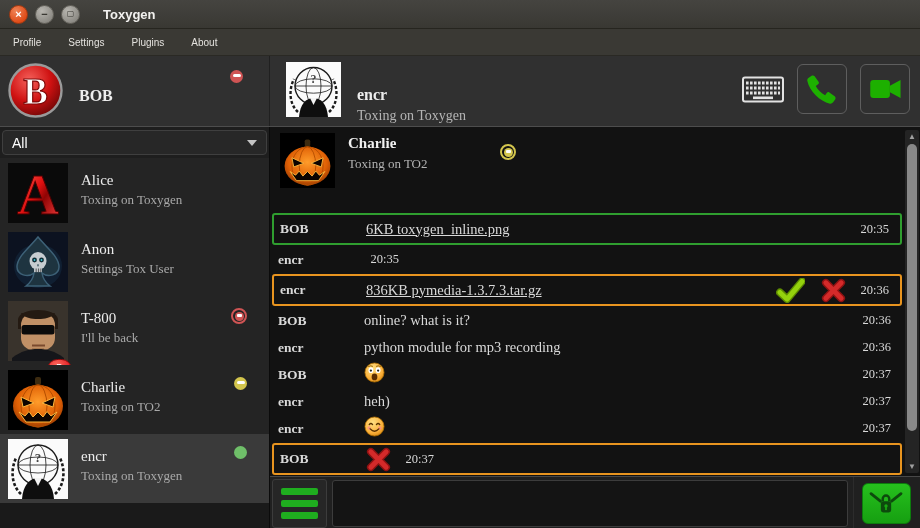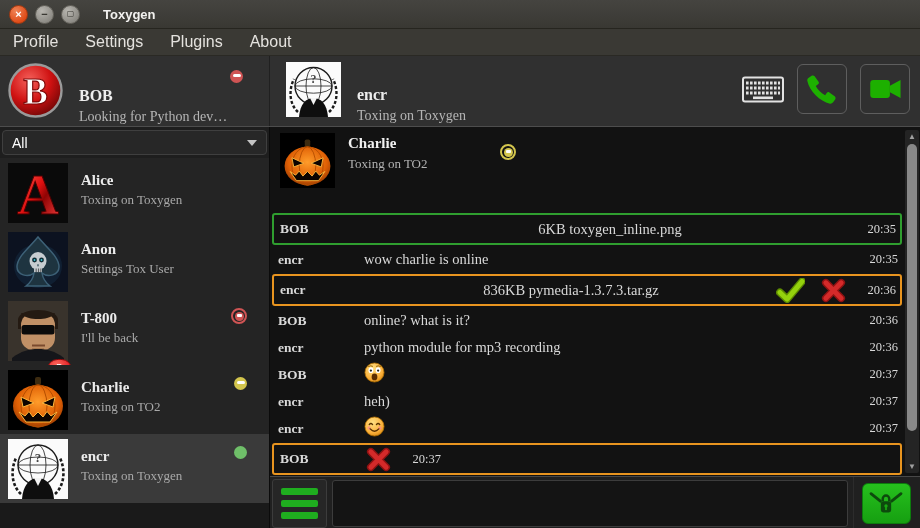--- a/index.html
+++ b/index.html
@@ -10,21 +10,21 @@
   
   .titlebar{height:28px;background:linear-gradient(#454440,#393833);display:flex;align-items:center;border-bottom:1px solid #26251f;}
   .winbtn{width:17px;height:17px;border-radius:50%;display:flex;align-items:center;justify-content:center;
           font-size:11px;font-weight:bold;line-height:1;}
   .winbtn.close{margin-left:9px;background:radial-gradient(circle at 35% 30%,#fascii 0,#e0552a 0,#f08457 0%,#dd4814 75%);background:radial-gradient(circle at 35% 30%,#f08457,#dd4814 75%);border:1px solid #a33a12;color:#fff;}
   .winbtn.gray{margin-left:7px;background:radial-gradient(circle at 35% 30%,#b8b6b0,#8b8983 75%);border:1px solid #68665f;color:#35342f;}
   .win-title{color:#f2f1ef;font-weight:bold;font-size:13px;margin-left:23px;}
 
   
   .menubar{height:26px;background:#3a3934;display:flex;align-items:center;gap:27px;padding-left:13px;border-bottom:1px solid #2a2924;}
-  .menu-item{color:#e4e2de;font-size:16px;cursor:default;}
+  .menu-item{color:#e4e2de;font-size:10px;cursor:default;}
 
   
   .header{height:70px;background:#303030;display:flex;border-bottom:1px solid #4d4d4d;position:relative;}
   .self-box{width:270px;display:flex;padding:7px 0 0 8px;border-right:1px solid #202020;position:relative;box-sizing:border-box;}
   .peer-box{display:flex;padding:6px 0 0 16px;}
   .hdr-info{margin-left:16px;padding-top:4px;}
   .hdr-name{font-weight:bold;font-size:16px;color:#ededed;}
   .hdr-status{font-size:14px;color:#b5b5b5;margin-top:4px;}
   .avatar55{width:55px;height:55px;flex:0 0 55px;}
   .header-actions{position:absolute;right:10px;top:8px;display:flex;align-items:center;gap:13px;}
@@ -53,44 +53,44 @@
   .search-box{width:148px;height:25px;box-sizing:border-box;background:#141414;border:1px solid #3f3f3f;border-radius:4px;display:flex;align-items:center;padding-left:4px;gap:5px;}
   .search-box input{flex:1;background:transparent;border:none;outline:none;color:#cfcfcf;font-size:13px;width:100px;font-family:"Liberation Sans","DejaVu Sans",sans-serif;}
   .search-box input::placeholder{color:#969696;}
   .filter{flex:1;height:25px;box-sizing:border-box;background:#272727;border:1px solid #3f3f3f;border-radius:4px;display:flex;align-items:center;padding:0 9px;color:#fdfdfd;font-size:14px;}
   .caret{margin-left:auto;width:0;height:0;border-left:5px solid transparent;border-right:5px solid transparent;border-top:6px solid #c4c4c4;}
 
   .contact{height:69px;display:flex;align-items:center;padding-left:8px;background:#242424;position:relative;}
   .contact.selected{background:#3a3a3a;}
   .c-avatar{width:60px;height:60px;flex:0 0 60px;}
   .c-info{margin-left:13px;margin-top:-6px;}
-  .c-name{font-weight:bold;font-size:15px;color:#ebebeb;}
+  .c-name{font-weight:normal;font-size:15px;color:#ebebeb;}
   .c-sub{font-size:13px;color:#a9a9a9;margin-top:3px;}
   .c-status{position:absolute;right:22px;top:12px;}
   .badge{position:absolute;left:47px;top:43px;min-width:25px;height:21px;border-radius:12px;
          background:radial-gradient(circle at 38% 30%,#ff6a5e,#dc1820 75%);border:1px solid #990d0d;
          color:#fff;font-weight:bold;font-size:14px;display:flex;align-items:center;justify-content:center;box-sizing:border-box;}
   .side-filler{flex:1;background:#1a1a1a;}
 
   
   .chat{flex:1;display:flex;flex-direction:column;background:#121212;position:relative;}
   .chat-main{flex:1;position:relative;padding:3px 18px 0 2px;}
   .peer-header{height:60px;display:flex;padding:3px 0 0 8px;position:relative;}
   .ph-info{margin-left:13px;margin-top:2px;}
   .ph-name{font-weight:bold;font-size:15px;color:#f0f0f0;}
   .ph-sub{font-size:13px;color:#b3b3b3;margin-top:4px;}
   .ph-status{position:absolute;left:228px;top:14px;}
 
   .msg{display:flex;align-items:center;height:27px;color:#d9d9d9;}
   .msg .sender{width:92px;flex:0 0 92px;padding-left:6px;font-weight:bold;font-size:13.5px;box-sizing:border-box;}
   .msg .content{flex:1;font-size:14.5px;}
-  .msg .time{width:46px;flex:0 0 46px;text-align:right;font-size:12.5px;padding-right:4px;box-sizing:border-box;}
+  .msg .time{width:46px;flex:0 0 46px;text-align:right;font-size:12.5px;padding-right:11px;box-sizing:border-box;}
   .msg.file{border:2px solid #2f9e2f;border-radius:3px;height:28px;margin:1px 0;}
   .msg.file.orange{border-color:#e8941f;}
-  .msg.file .content{text-align:center;}
+  .msg.file .content{text-decoration:underline;}
   .actions{display:flex;gap:16px;margin-right:8px;align-items:center;}
 
   
   .vscroll{position:absolute;right:1px;top:3px;bottom:3px;width:14px;background:#242424;border-radius:2px;display:flex;flex-direction:column;align-items:center;}
   .sb-arrow{color:#a0a0a0;font-size:8px;height:13px;line-height:13px;flex:0 0 13px;}
   .sb-thumb{width:10px;background:#888888;border-radius:5px;height:calc(100% - 56px);margin-top:1px;}
   .sb-space{flex:1;}
 
   
   .bottombar{height:58px;background:#202020;border-top:1px solid #484848;display:flex;align-items:center;padding:0 2px;gap:5px;box-sizing:border-box;}
@@ -133,21 +133,20 @@
           <stop offset="0%" stop-color="#f5605a"></stop>
               <stop offset="55%" stop-color="#cf1212"></stop>
               <stop offset="100%" stop-color="#6e0606"></stop>
         </radialGradient>
           </defs>
         <circle cx="27.5" cy="27.5" r="26" fill="url(#bobg)" stroke="#9a9a9a" stroke-width="2.4"></circle>
         <text x="27.5" y="41" text-anchor="middle" font-family="Liberation Serif,serif" font-weight="bold" font-size="37" fill="#ffffff" stroke="#7e0707" stroke-width="1.2">B</text>
       </svg>
       <div class="hdr-info serif">
         <div class="hdr-name">BOB</div>
-        <div class="hdr-status">Looking for Python dev…</div>
       </div>
       <span class="sic busy" style="position:absolute;right:26px;top:14px;"></span>
     </div>
 
     <div class="peer-box">
       <svg class="avatar55" viewBox="0 0 55 55">
         <rect width="55" height="55" fill="#fbfbfb"></rect>
         <g fill="none" stroke="#1b1b1b">
           <circle cx="27.5" cy="24" r="18.5" stroke-width="1.4"></circle>
           <ellipse cx="27.5" cy="24" rx="18.5" ry="7.2" stroke-width="0.8"></ellipse>
@@ -369,21 +368,20 @@
         <div class="msgs serif">
 
           <div class="msg file green">
             <div class="sender">BOB</div>
             <div class="content">6KB toxygen_inline.png</div>
             <div class="time">20:35</div>
           </div>
 
           <div class="msg">
             <div class="sender">encr</div>
-            <div class="content">wow charlie is online</div>
             <div class="time">20:35</div>
           </div>
 
           <div class="msg file orange">
             <div class="sender">encr</div>
             <div class="content">836KB pymedia-1.3.7.3.tar.gz</div>
             <div class="actions">
               <svg width="29" height="25" viewBox="0 0 30 26">
                 <path d="M4,15 L11.5,22 L27,3.5" fill="none" stroke="#5d8a00" stroke-width="8" stroke-linecap="round" stroke-linejoin="round"></path>
                 <path d="M4,15 L11.5,22 L27,3.5" fill="none" stroke="#94d10d" stroke-width="5" stroke-linecap="round" stroke-linejoin="round"></path>

